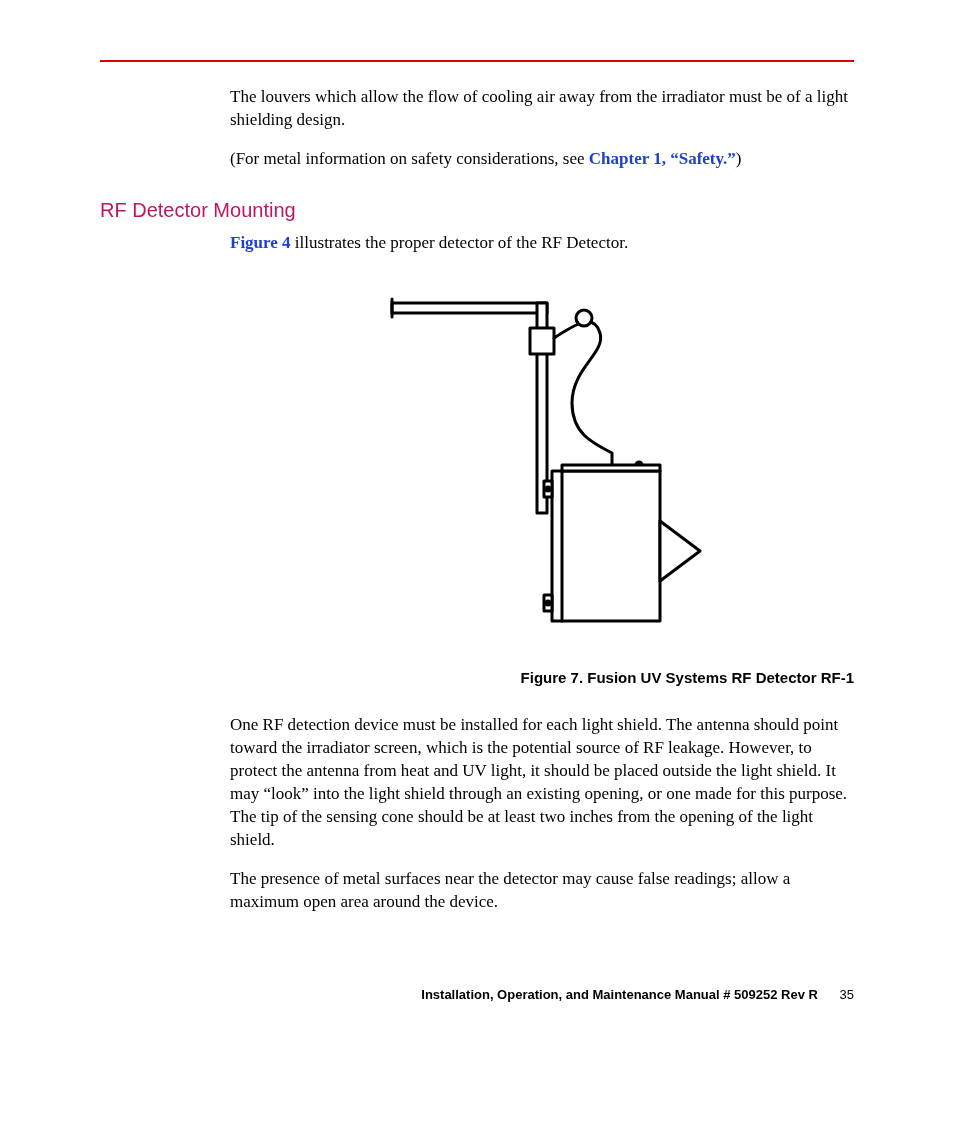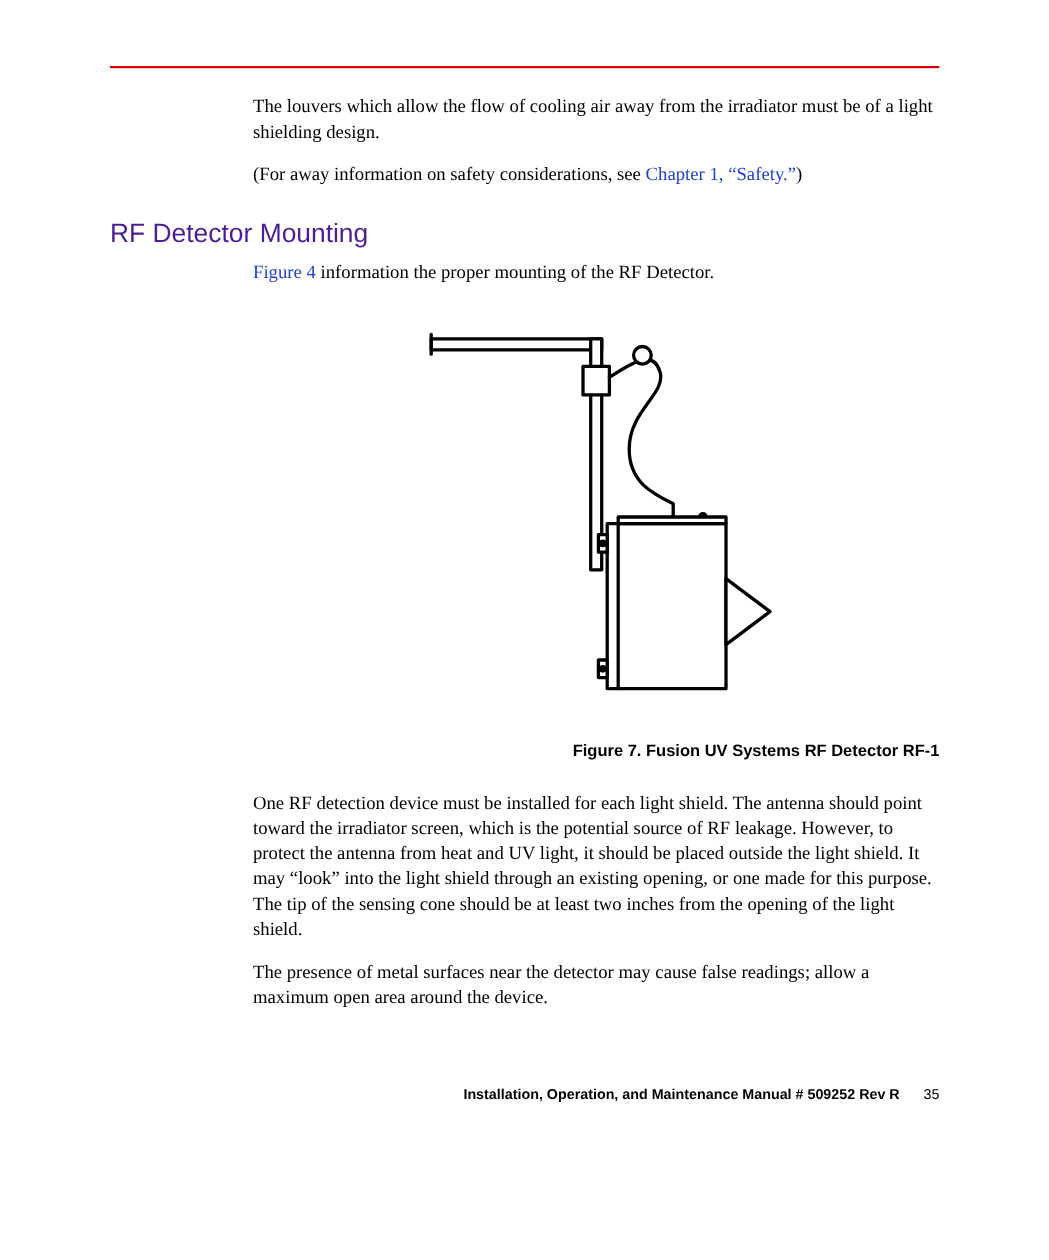--- a/index.html
+++ b/index.html
@@ -23,27 +23,28 @@
   .body-col {
     margin-left: 130px;
     font-size: 17px;
     line-height: 1.35;
   }
   .body-col p {
     margin: 0 0 16px 0;
   }
   .section-heading {
     font-family: Arial, Helvetica, sans-serif;
-    font-size: 24px;
-    color: #4c1d95;
+    font-size: 20px;
+    color: #be185d;
     font-weight: 400;
     margin: 28px 0 10px 0;
   }
   .xref {
     color: #2040d0;
+    font-weight: bold;
   }
   .figure-wrap {
     text-align: center;
     margin: 28px 0 10px 0;
   }
   .figure-caption {
     font-family: Arial, Helvetica, sans-serif;
     font-weight: 700;
     font-size: 15px;
     text-align: right;
@@ -68,29 +69,29 @@
 <body>
 
 <div class="page">
 
   <div class="rule"></div>
 
   <div class="body-col">
     <p>The louvers which allow the flow of cooling air away from the irradiator must be of a light shielding design.</p>
 
     <p>
-      <span>(For away information on safety considerations, see </span><span class="xref">Chapter 1, “Safety.”</span><span>)</span>
+      <span>(For metal information on safety considerations, see </span><span class="xref">Chapter 1, “Safety.”</span><span>)</span>
     </p>
   </div>
 
   <h2 class="section-heading">RF Detector Mounting</h2>
 
   <div class="body-col">
     <p>
-      <span class="xref">Figure 4</span><span> information the proper mounting of the RF Detector.</span>
+      <span class="xref">Figure 4</span><span> illustrates the proper detector of the RF Detector.</span>
     </p>
 
     <div class="figure-wrap">
       <svg width="360" height="360" viewBox="0 0 360 360">
         <g fill="#fff" stroke="#000" stroke-width="3" stroke-linejoin="round" stroke-linecap="round">
 
           <rect x="30" y="20" width="155" height="10"></rect>
 
           <rect x="175" y="20" width="10" height="210"></rect>
 

